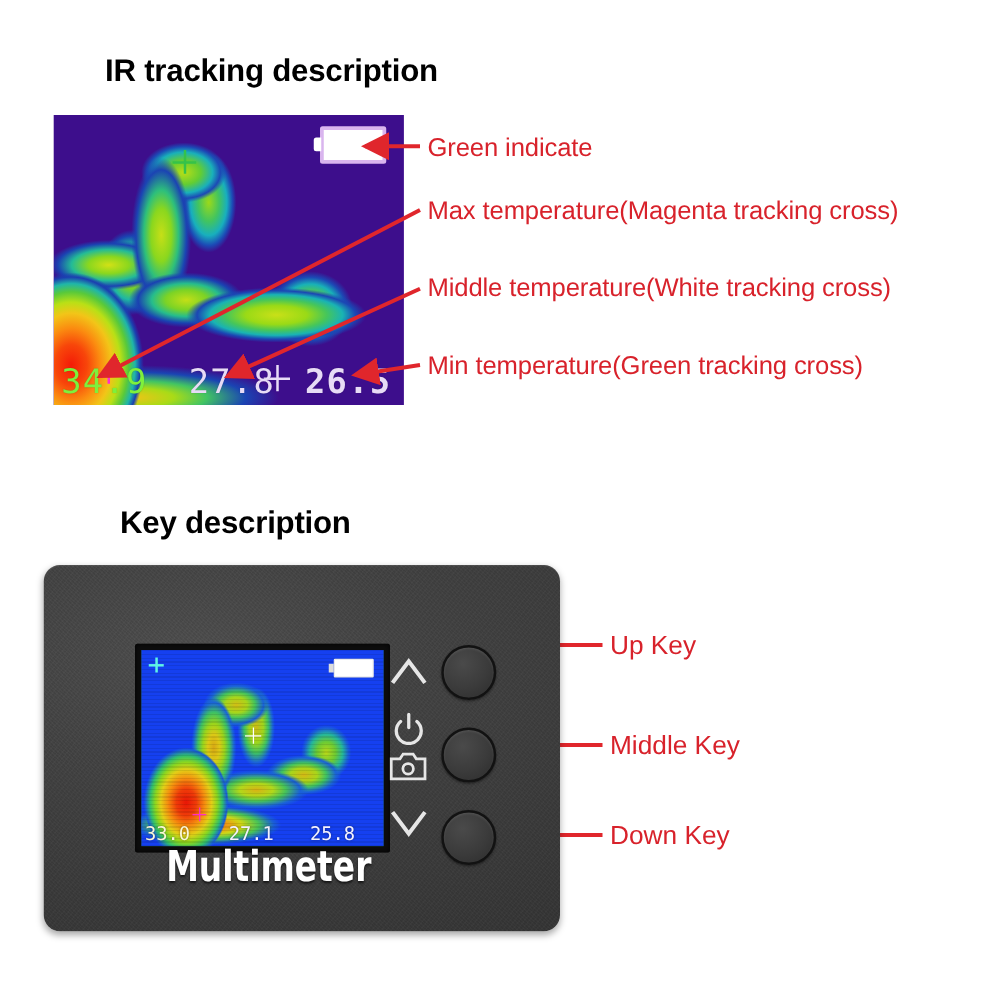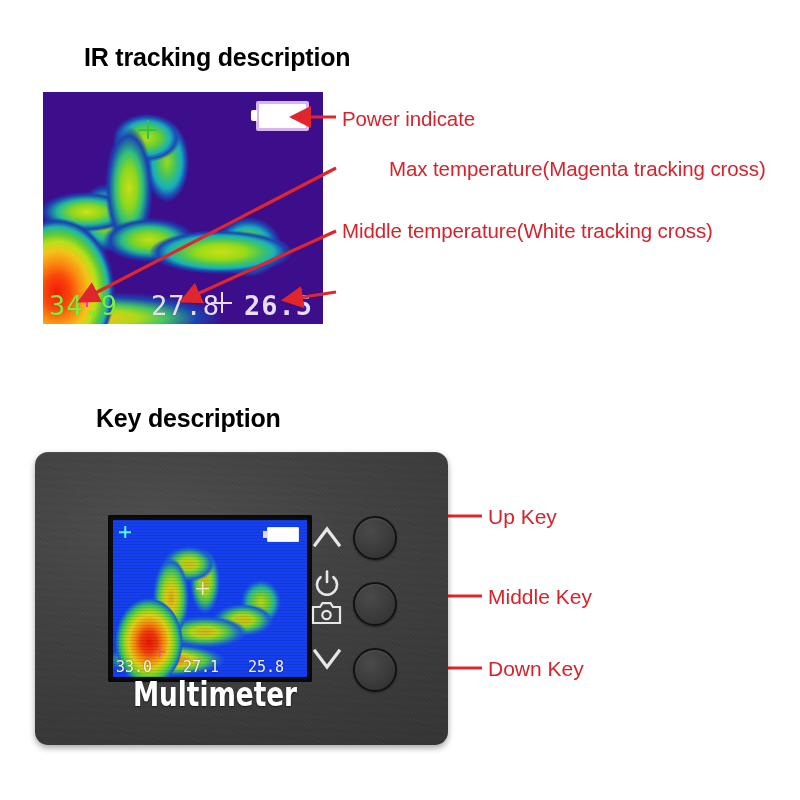--- a/index.html
+++ b/index.html
@@ -97,21 +97,21 @@
   
   .ann-svg{position:absolute;left:0;top:0;width:800px;height:800px;pointer-events:none;}
   .ann-label{
     position:absolute;
     color:#d8222b;
     font-size:20.5px;
     white-space:nowrap;
     letter-spacing:-0.1px;
   }
   #lbl-power{left:342px;top:107px;}
-  #lbl-max{left:342px;top:157px;margin-left:47px;}
+  #lbl-max{left:342px;top:157px;}
   #lbl-mid{left:342px;top:219px;}
   #lbl-min{left:342px;top:281px;}
 
   
   .device{
     position:absolute;left:35px;top:452px;width:413px;height:293px;
     border-radius:13px;
     background:
       radial-gradient(ellipse 120% 90% at 30% 25%, #4d4d4d 0%, #3f3f3f 45%, #343434 100%);
     box-shadow:0 3px 6px rgba(0,0,0,.35), inset 0 1px 0 rgba(255,255,255,.08);
@@ -255,23 +255,24 @@
       <line x1="336" y1="231" x2="182" y2="301"></line>
 
       <line x1="336" y1="292" x2="284" y2="300"></line>
 
       <line x1="482" y1="516" x2="414" y2="516"></line>
       <line x1="482" y1="596" x2="414" y2="596"></line>
       <line x1="482" y1="668" x2="414" y2="668"></line>
     </g>
   </svg>
 
-  <div class="ann-label" id="lbl-power">Power indicate</div>
+  <div class="ann-label" id="lbl-power">Green indicate</div>
   <div class="ann-label" id="lbl-max">Max temperature(Magenta tracking cross)</div>
   <div class="ann-label" id="lbl-mid">Middle temperature(White tracking cross)</div>
+  <div class="ann-label" id="lbl-min">Min temperature(Green tracking cross)</div>
 
   <div class="heading" id="h-key">Key description</div>
 
   <div class="device">
     <div class="device-noise"></div>
 
 
     <div class="lcd-frame">
       <div class="lcd">
         <div class="lcd-thermo"></div>

